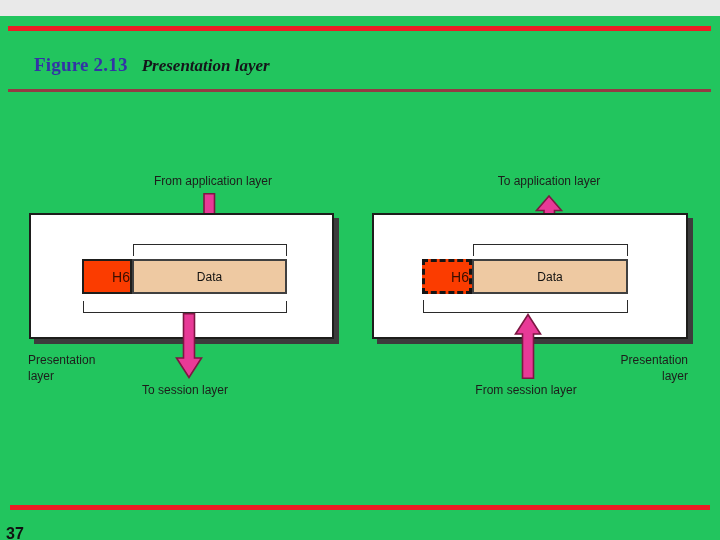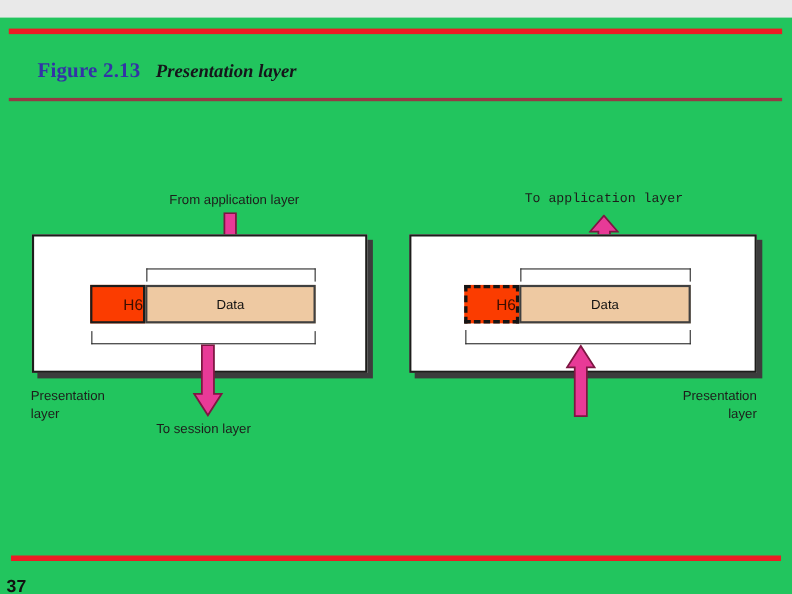--- a/index.html
+++ b/index.html
@@ -90,21 +90,21 @@
     <path d="M8.5 0.8 L8.5 45 L1.5 45 L14 64.5 L26.5 45 L19.5 45 L19.5 0.8 Z" fill="#e83a97" stroke="#7d1742" stroke-width="1.6"></path>
   </svg>
 
   <div class="abs lbl center" style="left:115px;top:367px;width:140px;">To session layer</div>
 
   <div class="abs lbl" style="left:28px;top:336px;width:110px;line-height:16px;">
     <div>Presentation</div>
     <div>layer</div>
   </div>
 
-  <div class="abs lbl center" style="left:470px;top:158px;width:158px;font-family:Liberation Mono, monospace;">To application layer</div>
+  <div class="abs lbl center" style="left:470px;top:158px;width:158px;">To application layer</div>
 
   <svg class="abs arrow-svg" style="left:535px;top:179px;" width="28" height="50" viewBox="0 0 28 50">
     <path d="M9 49.2 L9 15.5 L1.5 15.5 L14 1 L26.5 15.5 L19.5 15.5 L19.5 49.2 Z" fill="#e83a97" stroke="#7d1742" stroke-width="1.6"></path>
   </svg>
 
   <div class="abs layer-box" style="left:372px;top:197px;width:316px;height:126px;"></div>
 
   <div class="abs bracket-top" style="left:473px;top:228px;width:155px;height:12px;"></div>
 
   <div class="abs h6-box dashed" style="left:422px;top:243px;width:50px;height:35px;">
@@ -113,20 +113,21 @@
   <div class="abs data-box" style="left:472px;top:243px;width:156px;height:35px;">
     <span>Data</span>
   </div>
 
   <div class="abs bracket-bottom" style="left:423px;top:284px;width:205px;height:13px;"></div>
 
   <svg class="abs arrow-svg" style="left:514px;top:297px;" width="28" height="66" viewBox="0 0 28 66">
     <path d="M8.5 65.2 L8.5 21 L1.5 21 L14 1.5 L26.5 21 L19.5 21 L19.5 65.2 Z" fill="#e83a97" stroke="#7d1742" stroke-width="1.6"></path>
   </svg>
 
+  <div class="abs lbl center" style="left:456px;top:367px;width:140px;">From session layer</div>
 
   <div class="abs lbl right" style="left:588px;top:336px;width:100px;line-height:16px;">
     <div>Presentation</div>
     <div>layer</div>
   </div>
 
   <div class="abs rule-bottom"></div>
   <div class="abs page-num">37</div>
 
 </div>

